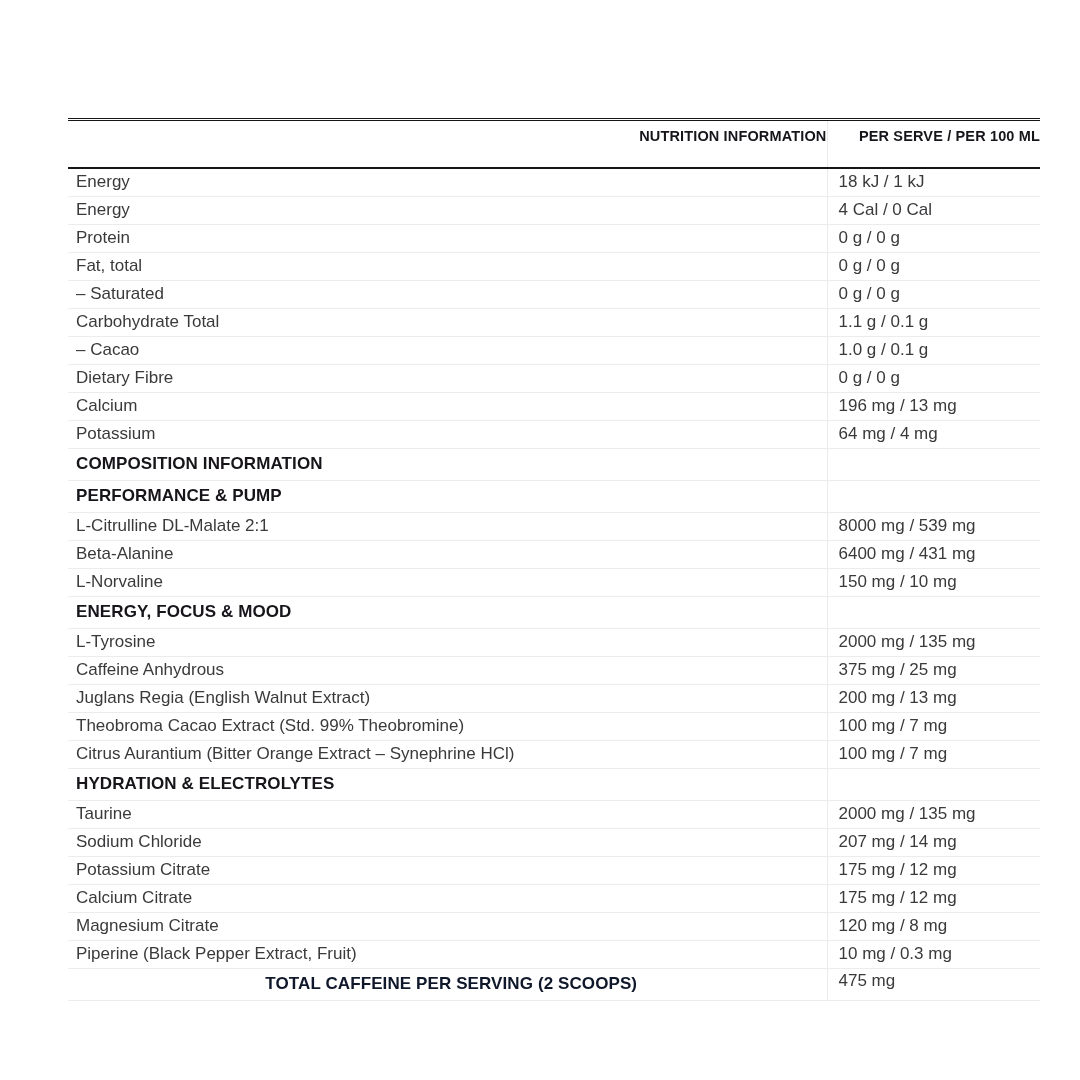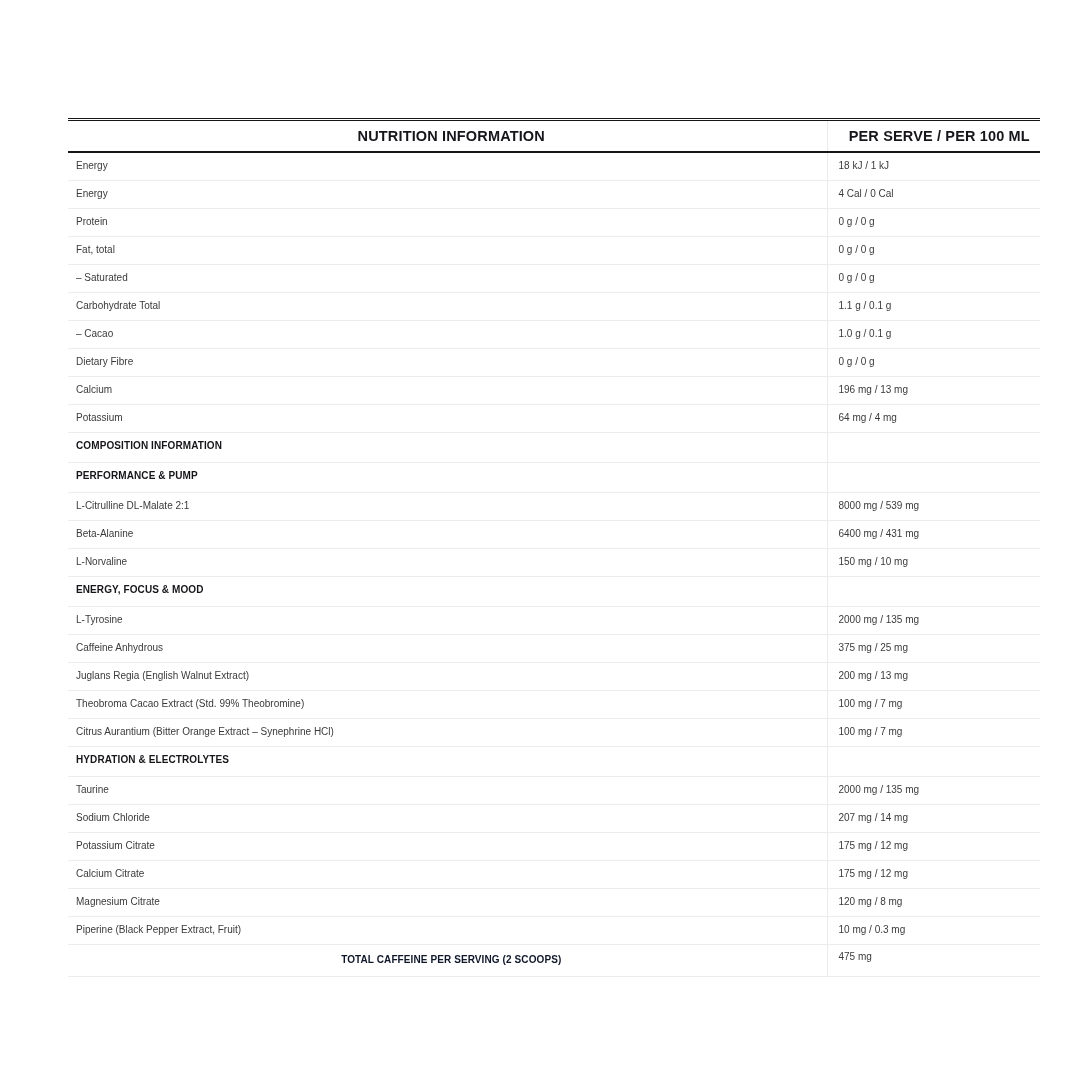--- a/index.html
+++ b/index.html
@@ -31,57 +31,58 @@
   
   col.col-label { width: 759px; }
   col.col-value { width: 213px; }
 
   
   thead tr.header-row {
     border-top: 3px double #17151a;
   }
 
   thead th {
-    text-align: center;
+    text-align: right;
     font-size: 14.5px;
     font-weight: bold;
     letter-spacing: 0.15px;
     color: #17151a;
-    padding: 7px 0 7px 8px;
+    padding: 7px 0 23px 8px;
     border-bottom: 2px solid #17151a;
     vertical-align: middle;
     white-space: nowrap;
   }
   thead th.value-col {
     padding-left: 11px;
     border-left: 1px solid #ebe9ea;
   }
 
   
   tbody td {
-    font-size: 10px;
+    font-size: 17px;
     color: #3a3a3c;
     padding: 4px 0 5px 8px;
     border-bottom: 1px solid #ececec;
     vertical-align: middle;
     line-height: 18px;
     height: 18px;
     white-space: nowrap;
     overflow: hidden;
   }
   tbody td.value-col {
     padding-left: 11px;
     border-left: 1px solid #ebe9ea;
   }
 
   
   tbody tr.section-row td {
     font-weight: bold;
     color: #17151a;
     letter-spacing: 0.1px;
+    padding-top: 6px;
     padding-bottom: 7px;
   }
 
   
   tbody tr.total-row td.label-col {
     font-weight: bold;
     color: #0f172a;
     letter-spacing: 0.1px;
     padding-top: 6px;
     padding-bottom: 7px;

